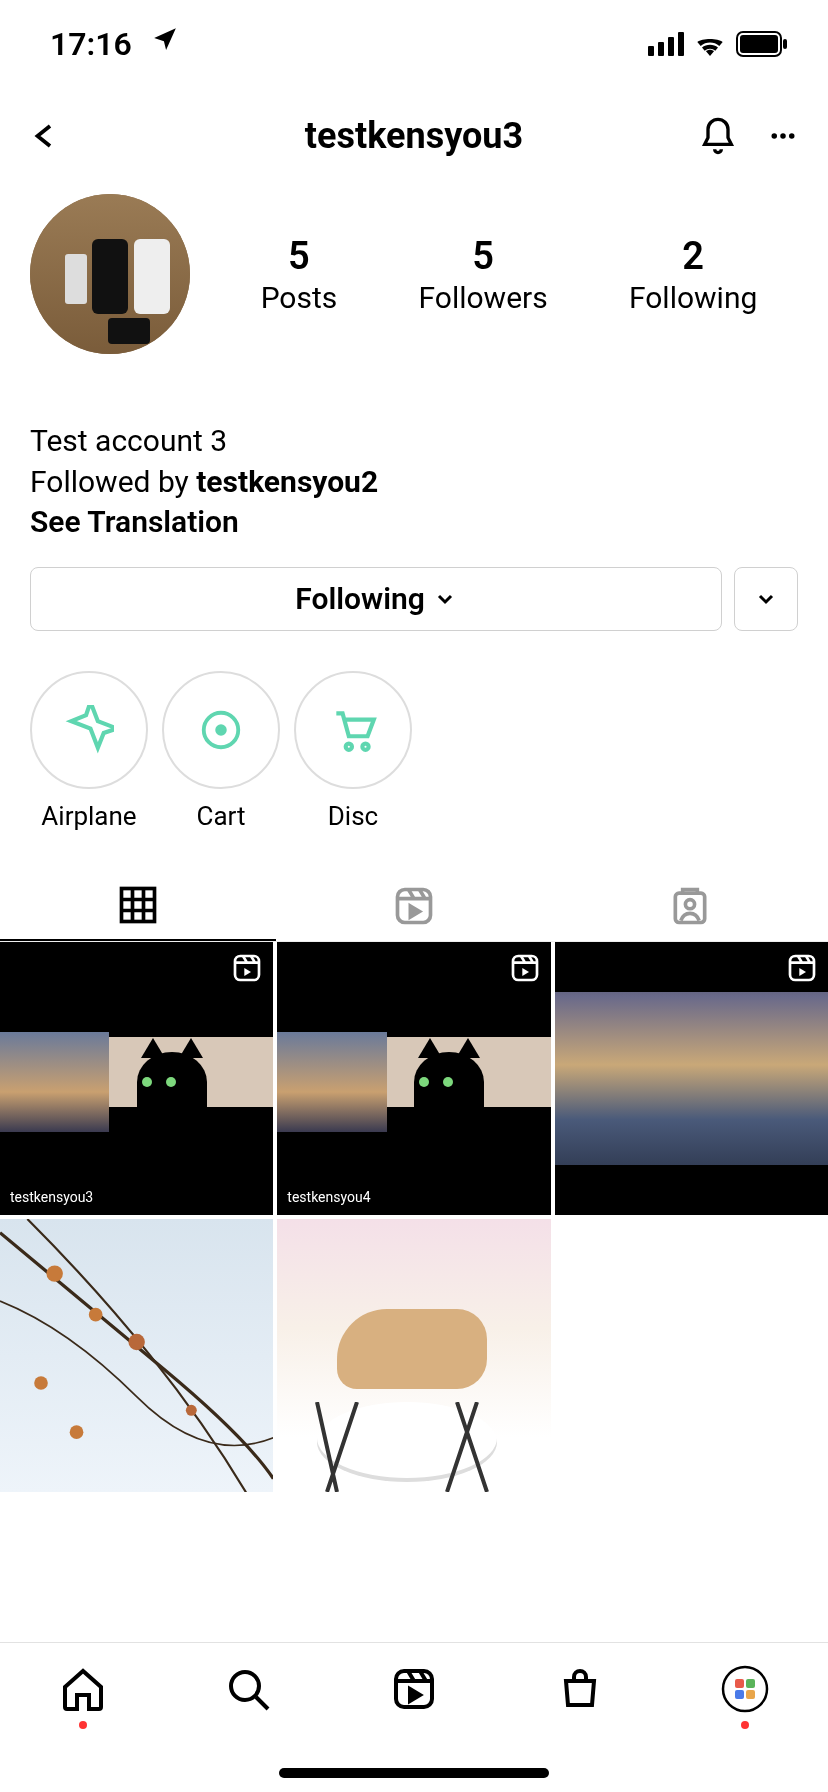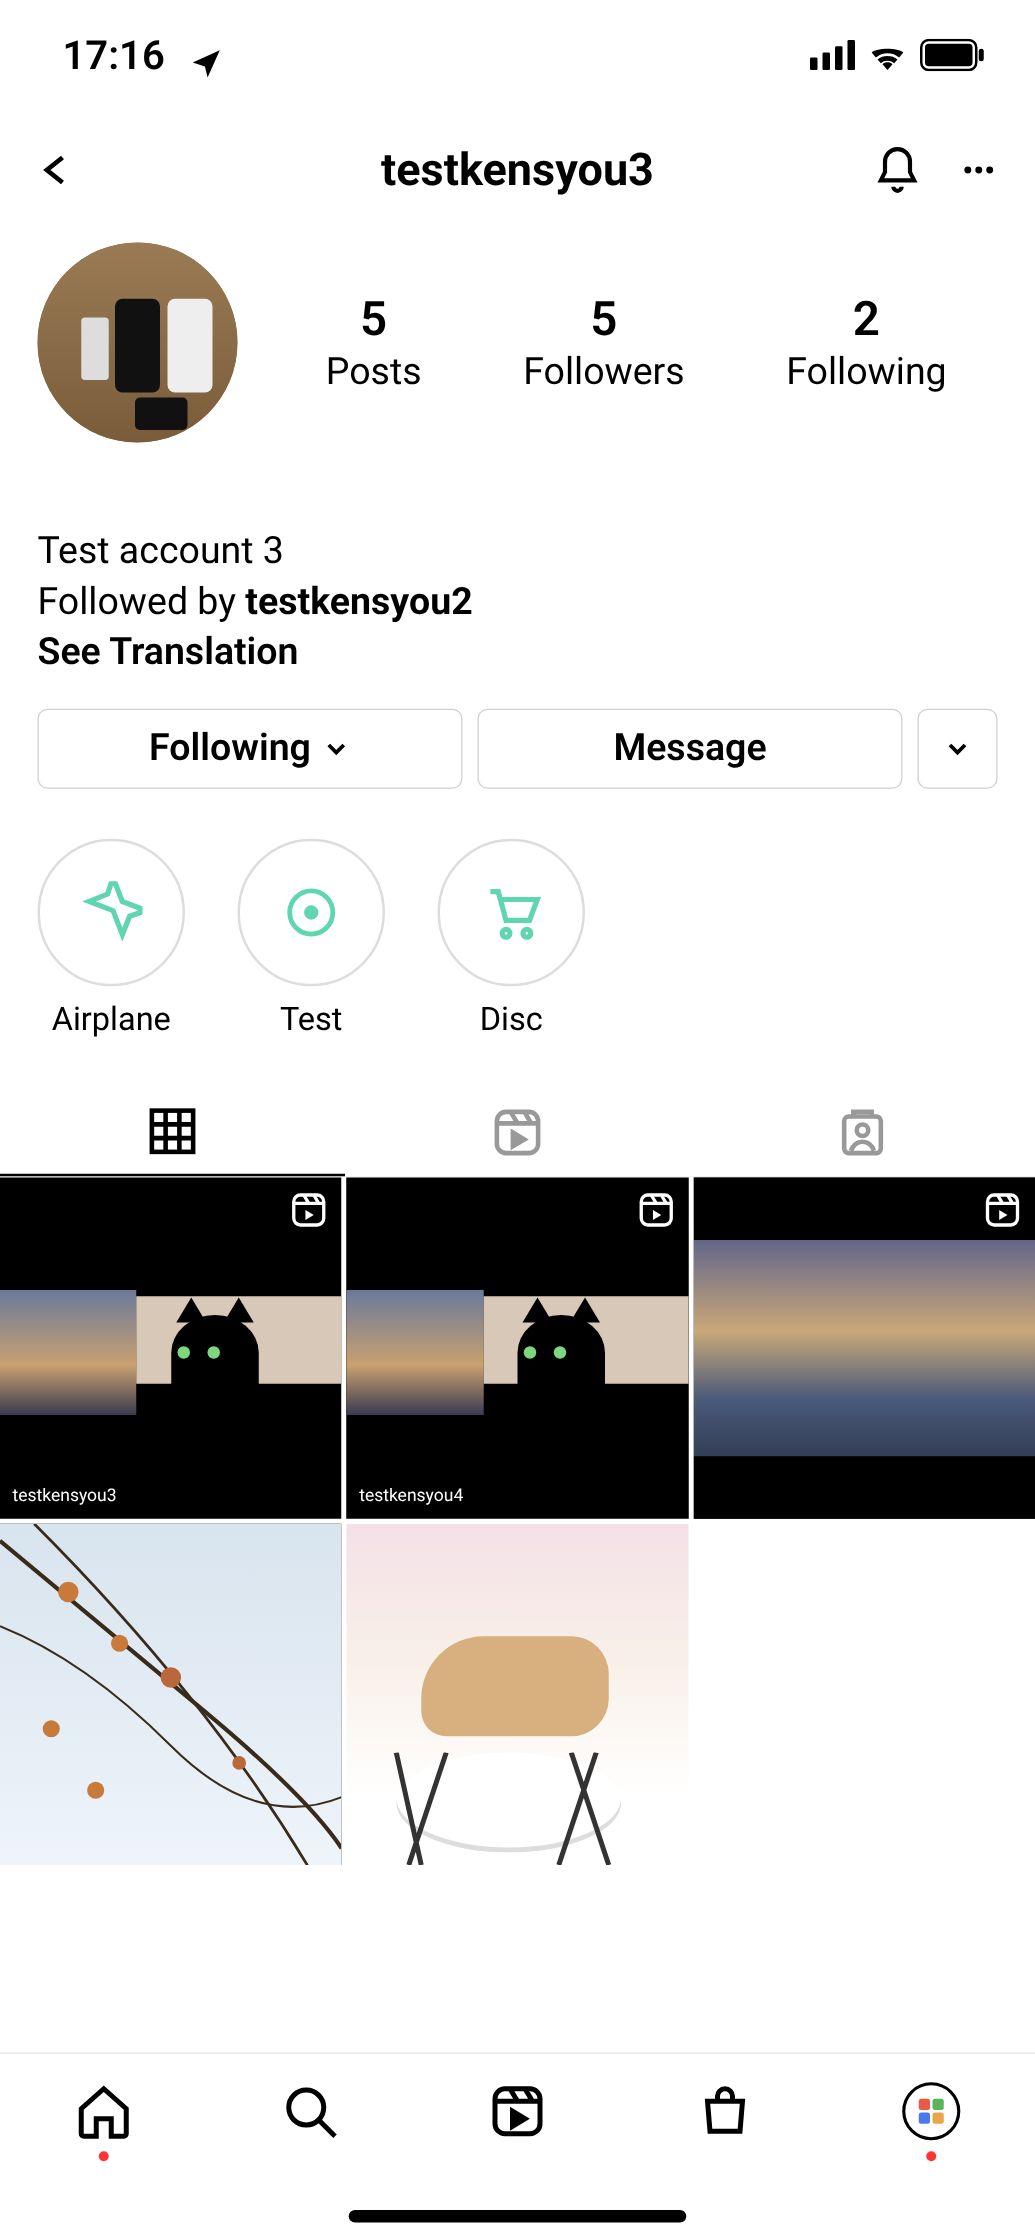--- a/index.html
+++ b/index.html
@@ -15,21 +15,21 @@
     
     .status-bar {
       height: 88px;
       display: flex;
       align-items: center;
       justify-content: space-between;
       padding: 0 40px 0 50px;
       font-size: 32px;
       font-weight: 600;
     }
-    .status-left { display: flex; align-items: flex-end; gap: 20px; }
+    .status-left { display: flex; align-items: flex-start; gap: 20px; }
     .status-right { display: flex; align-items: center; gap: 10px; }
     .status-right svg { display:block; }
 
     
     .header {
       height: 96px;
       display: flex;
       align-items: center;
       justify-content: space-between;
       padding: 0 30px;
@@ -98,21 +98,21 @@
       font-size: 30px;
       font-weight: 600;
       background: #fff;
     }
     .btn-wide { flex: 1; }
     .btn-small { width: 64px; }
 
     
     .highlights {
       display: flex;
-      gap: 42px;
+      gap: 14px;
       padding: 30px 44px 20px 30px;
       overflow-x:hidden;
     }
     .highlight { text-align: center; width: 118px; flex-shrink:0;}
     .hl-circle {
       width: 118px; height: 118px;
       border: 2px solid #ddd;
       border-radius: 50%;
       display:flex; align-items:center; justify-content:center;
     }
@@ -289,23 +289,20 @@
   <div class="translate">See Translation</div>
 </div>
 
 <div class="btn-row">
   <div class="btn btn-wide">
     <span>Following</span>
     <svg width="24" height="24" viewBox="0 0 24 24" fill="none" stroke="#000" stroke-width="3" style="margin-left:8px">
         <path d="M6 9l6 6 6-6"></path>
       </svg>
   </div>
-  <div class="btn btn-wide">
-    <span>Message</span>
-  </div>
   <div class="btn btn-small">
     <svg width="24" height="24" viewBox="0 0 24 24" fill="none" stroke="#000" stroke-width="3">
         <path d="M6 9l6 6 6-6"></path>
       </svg>
   </div>
 </div>
 
 <div class="highlights">
   <div class="highlight">
     <div class="hl-circle">
@@ -315,21 +312,21 @@
     </div>
     <div class="hl-label">Airplane</div>
   </div>
   <div class="highlight">
     <div class="hl-circle">
       <svg width="46" height="46" viewBox="0 0 24 24" fill="none" stroke="#5fd6b0" stroke-width="2">
           <circle cx="12" cy="12" r="9"></circle>
           <circle cx="12" cy="12" r="2" fill="#5fd6b0"></circle>
         </svg>
     </div>
-    <div class="hl-label">Test</div>
+    <div class="hl-label">Cart</div>
   </div>
   <div class="highlight">
     <div class="hl-circle">
       <svg width="50" height="50" viewBox="0 0 24 24" fill="none" stroke="#5fd6b0" stroke-width="2">
           <path d="M4 4h3l3 11h9l3-8H8"></path>
           <circle cx="10" cy="20" r="1.5"></circle>
           <circle cx="18" cy="20" r="1.5"></circle>
         </svg>
     </div>
     <div class="hl-label">Disc</div>

